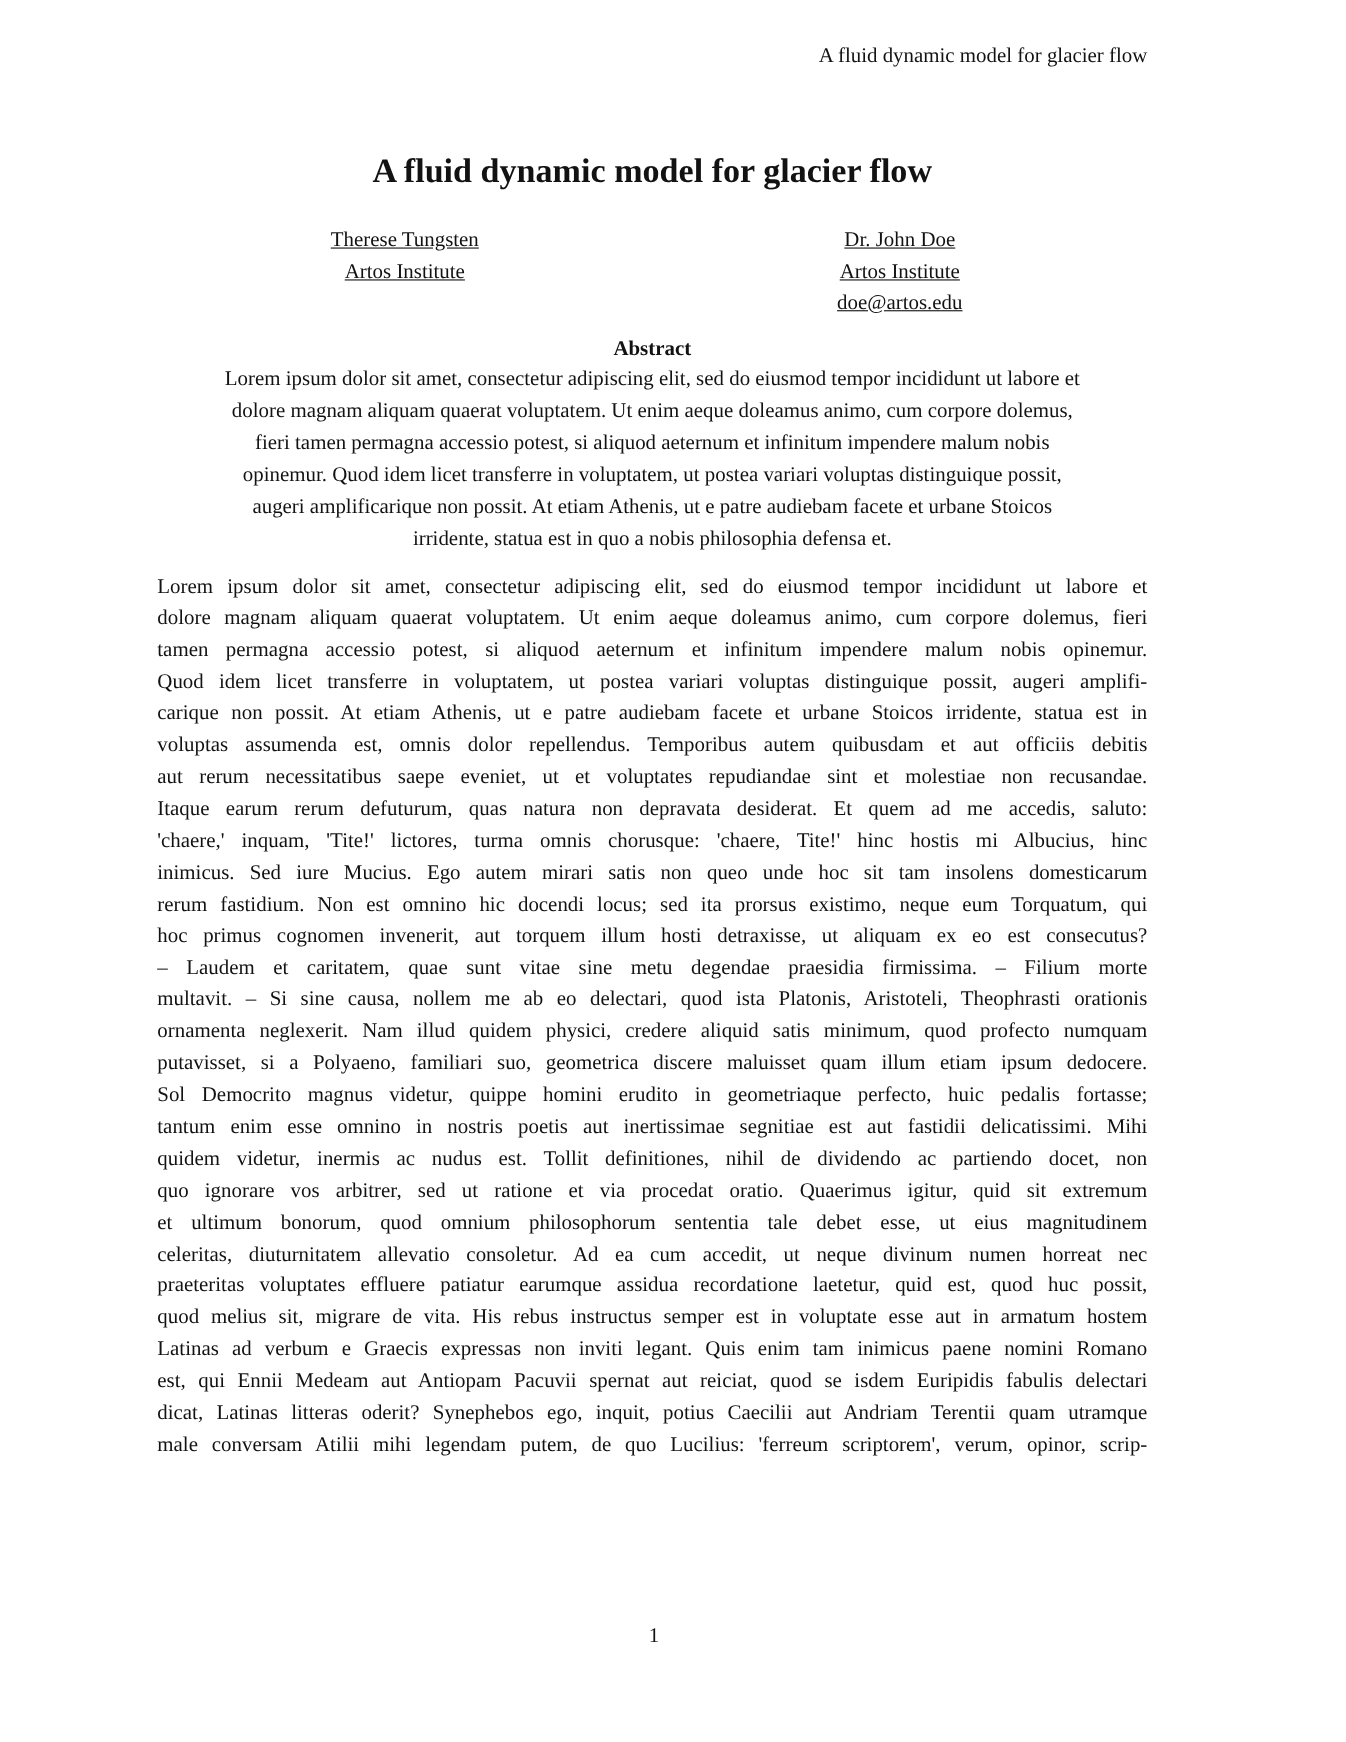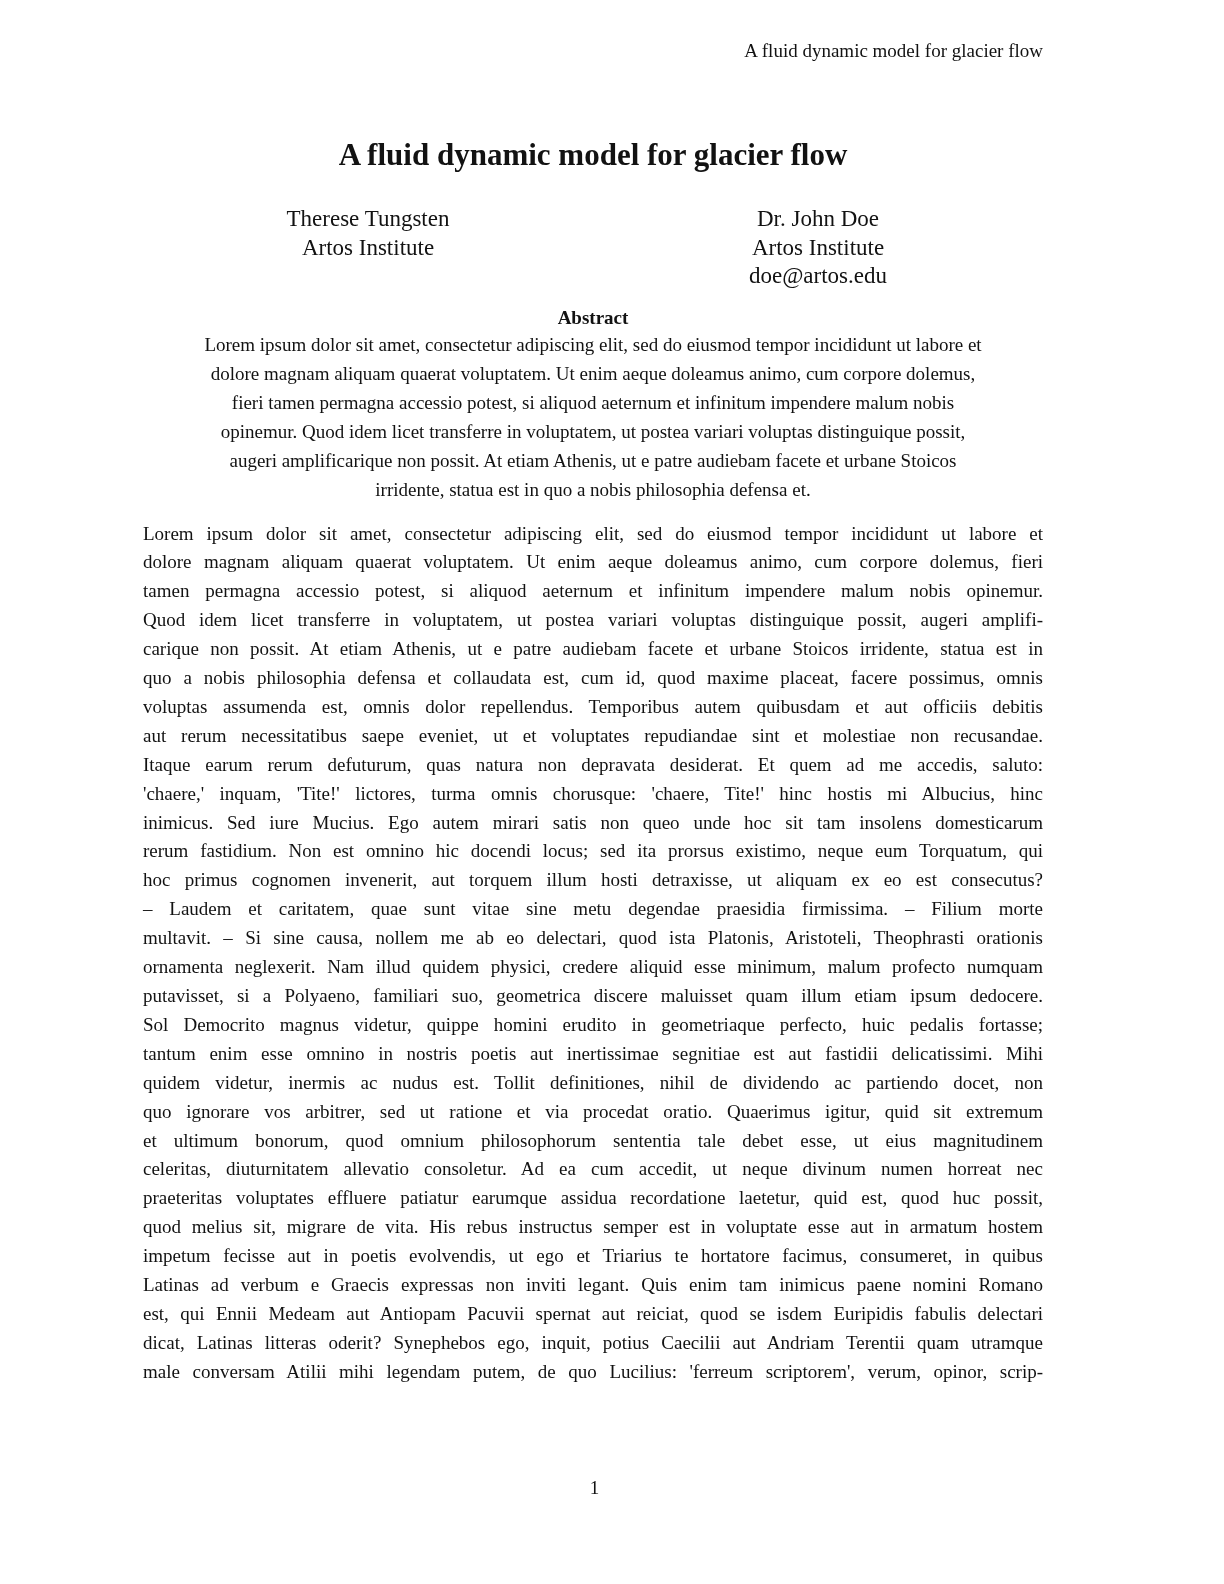--- a/index.html
+++ b/index.html
@@ -27,22 +27,23 @@
     font-weight: 700;
   }
   .authors {
     display: flex;
     justify-content: space-around;
     margin-top: 32px;
   }
   .author {
     width: 40%;
     text-align: center;
-    font-size: 23px;
+    font-size: 19px;
     line-height: 28.5px;
+    text-decoration: underline;
   }
   .abstract-heading {
     margin-top: 15px;
     text-align: center;
     font-size: 19px;
     line-height: 24px;
     font-weight: 700;
   }
   .abstract-body {
     margin-top: 0;
@@ -101,41 +102,39 @@
         <div class="abs-line">irridente, statua est in quo a nobis philosophia defensa et.</div>
       </div>
   </div>
 
   <div class="body-text">
       <div class="body-line">Lorem ipsum dolor sit amet, consectetur adipiscing elit, sed do eiusmod tempor incididunt ut labore et</div>
       <div class="body-line">dolore magnam aliquam quaerat voluptatem. Ut enim aeque doleamus animo, cum corpore dolemus, fieri</div>
       <div class="body-line">tamen permagna accessio potest, si aliquod aeternum et infinitum impendere malum nobis opinemur.</div>
       <div class="body-line">Quod idem licet transferre in voluptatem, ut postea variari voluptas distinguique possit, augeri amplifi-</div>
       <div class="body-line">carique non possit. At etiam Athenis, ut e patre audiebam facete et urbane Stoicos irridente, statua est in</div>
-      <div class="body-line">quo a nobis philosophia defensa et collaudata est, cum id, quod maxime placeat, facere possimus, omnis</div>
       <div class="body-line">voluptas assumenda est, omnis dolor repellendus. Temporibus autem quibusdam et aut officiis debitis</div>
       <div class="body-line">aut rerum necessitatibus saepe eveniet, ut et voluptates repudiandae sint et molestiae non recusandae.</div>
       <div class="body-line">Itaque earum rerum defuturum, quas natura non depravata desiderat. Et quem ad me accedis, saluto:</div>
       <div class="body-line">'chaere,' inquam, 'Tite!' lictores, turma omnis chorusque: 'chaere, Tite!' hinc hostis mi Albucius, hinc</div>
       <div class="body-line">inimicus. Sed iure Mucius. Ego autem mirari satis non queo unde hoc sit tam insolens domesticarum</div>
       <div class="body-line">rerum fastidium. Non est omnino hic docendi locus; sed ita prorsus existimo, neque eum Torquatum, qui</div>
       <div class="body-line">hoc primus cognomen invenerit, aut torquem illum hosti detraxisse, ut aliquam ex eo est consecutus?</div>
       <div class="body-line">– Laudem et caritatem, quae sunt vitae sine metu degendae praesidia firmissima. – Filium morte</div>
       <div class="body-line">multavit. – Si sine causa, nollem me ab eo delectari, quod ista Platonis, Aristoteli, Theophrasti orationis</div>
-      <div class="body-line">ornamenta neglexerit. Nam illud quidem physici, credere aliquid esse minimum, malum profecto numquam</div>
+      <div class="body-line">ornamenta neglexerit. Nam illud quidem physici, credere aliquid satis minimum, quod profecto numquam</div>
       <div class="body-line">putavisset, si a Polyaeno, familiari suo, geometrica discere maluisset quam illum etiam ipsum dedocere.</div>
       <div class="body-line">Sol Democrito magnus videtur, quippe homini erudito in geometriaque perfecto, huic pedalis fortasse;</div>
       <div class="body-line">tantum enim esse omnino in nostris poetis aut inertissimae segnitiae est aut fastidii delicatissimi. Mihi</div>
       <div class="body-line">quidem videtur, inermis ac nudus est. Tollit definitiones, nihil de dividendo ac partiendo docet, non</div>
       <div class="body-line">quo ignorare vos arbitrer, sed ut ratione et via procedat oratio. Quaerimus igitur, quid sit extremum</div>
       <div class="body-line">et ultimum bonorum, quod omnium philosophorum sententia tale debet esse, ut eius magnitudinem</div>
       <div class="body-line">celeritas, diuturnitatem allevatio consoletur. Ad ea cum accedit, ut neque divinum numen horreat nec</div>
       <div class="body-line">praeteritas voluptates effluere patiatur earumque assidua recordatione laetetur, quid est, quod huc possit,</div>
       <div class="body-line">quod melius sit, migrare de vita. His rebus instructus semper est in voluptate esse aut in armatum hostem</div>
-      <div class="body-line">impetum fecisse aut in poetis evolvendis, ut ego et Triarius te hortatore facimus, consumeret, in quibus</div>
       <div class="body-line">Latinas ad verbum e Graecis expressas non inviti legant. Quis enim tam inimicus paene nomini Romano</div>
       <div class="body-line">est, qui Ennii Medeam aut Antiopam Pacuvii spernat aut reiciat, quod se isdem Euripidis fabulis delectari</div>
       <div class="body-line">dicat, Latinas litteras oderit? Synephebos ego, inquit, potius Caecilii aut Andriam Terentii quam utramque</div>
       <div class="body-line">male conversam Atilii mihi legendam putem, de quo Lucilius: 'ferreum scriptorem', verum, opinor, scrip-</div>
     </div>
 
   <div class="page-number">1</div>
 
 </div>
 

